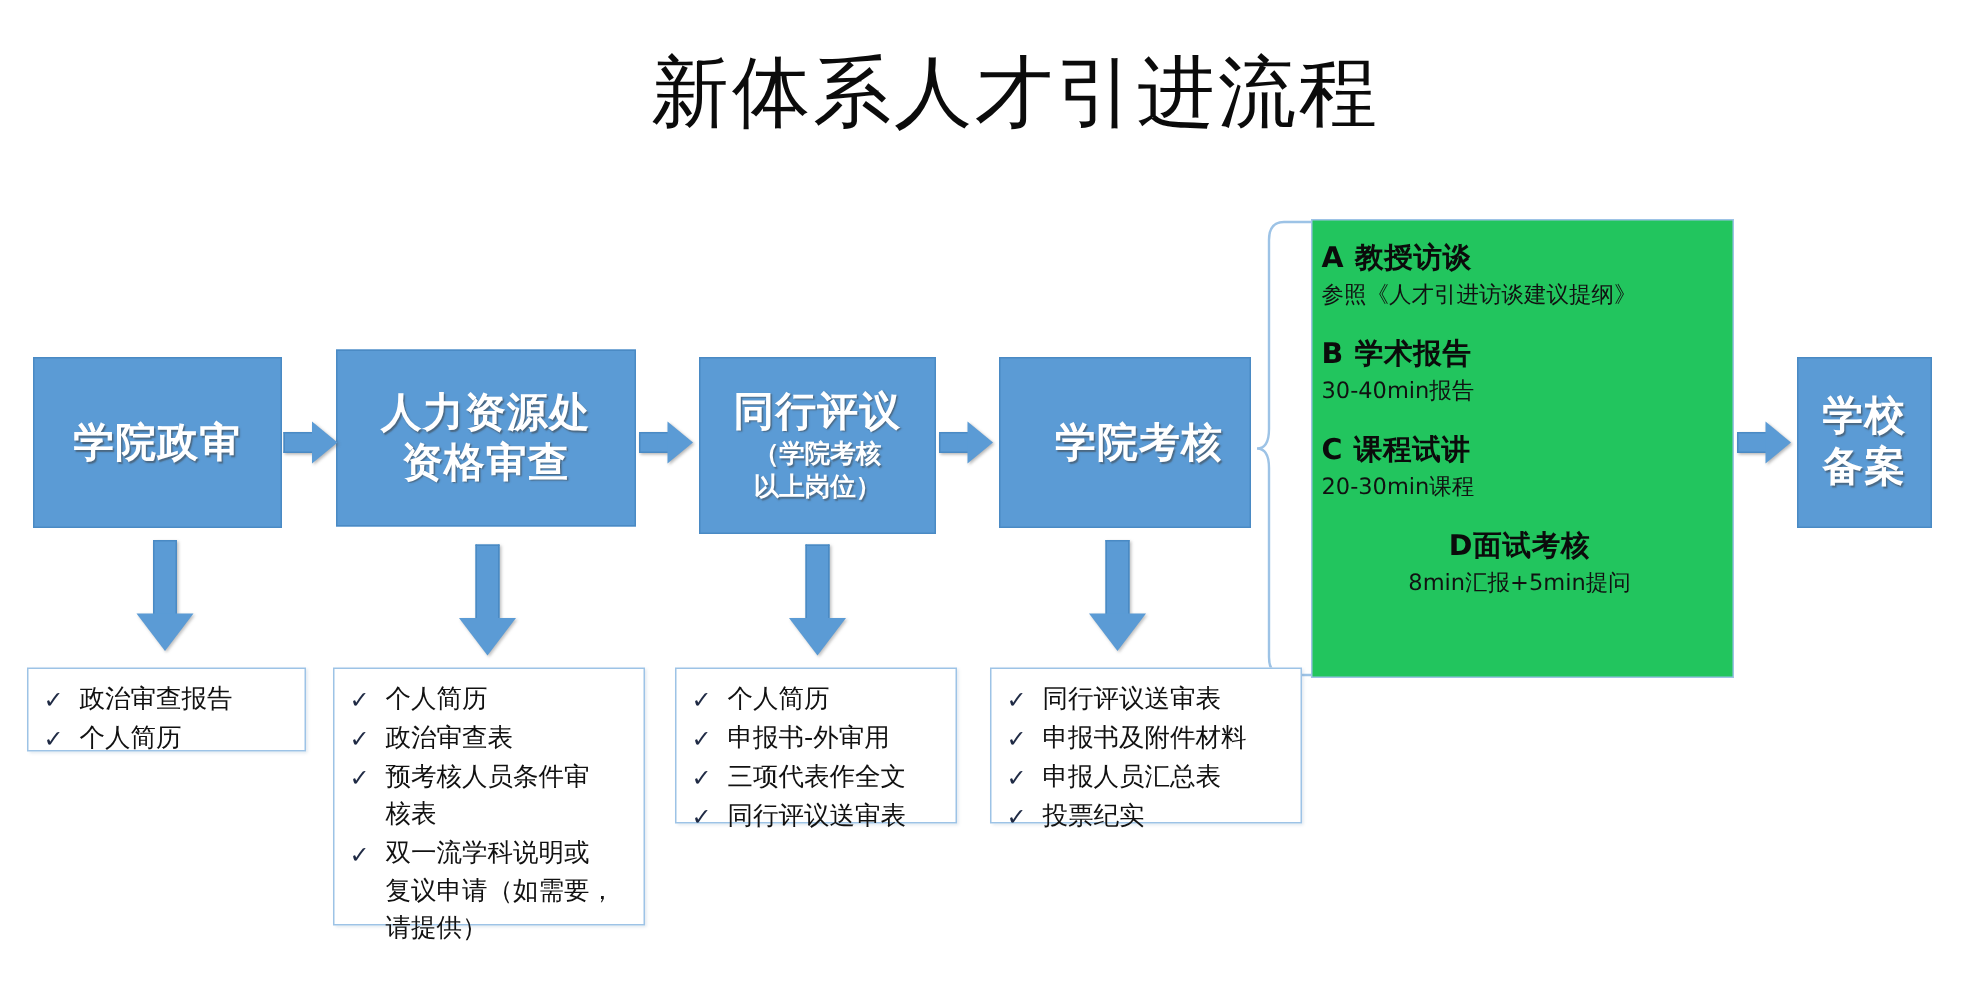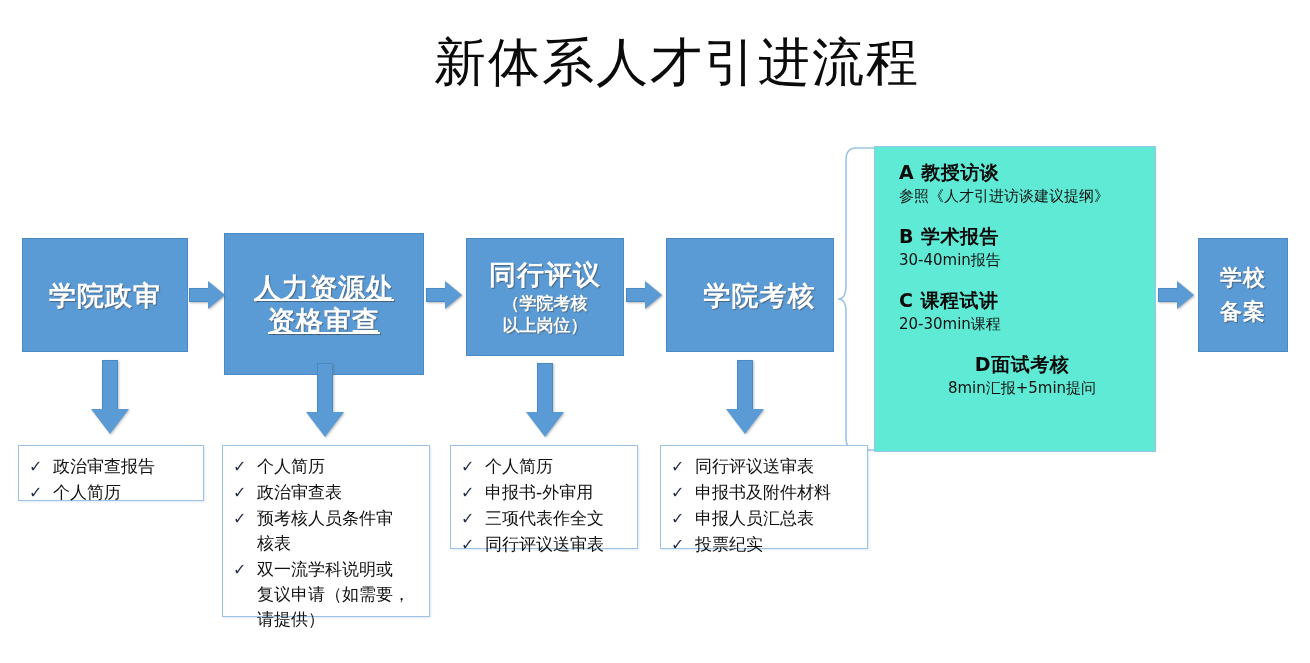--- a/index.html
+++ b/index.html
@@ -64,26 +64,26 @@
     font-size: 17px;
     line-height: 22px;
     font-weight: bold;
     letter-spacing: 0px;
     text-shadow: 1px 1px 1px rgba(60,60,60,0.5);
     white-space: pre-line;
     margin-top: 1px;
   }
 
   #box-zhengshen  { left: 22px;   top: 238px; width: 166px; height: 114px; }
-  #box-renli      { left: 224px;  top: 233px; width: 200px; height: 142px; text-decoration: underline; }
+  #box-renli      { left: 224px;  top: 233px; width: 200px; height: 118px; }
   #box-tongxing   { left: 466px;  top: 238px; width: 158px; height: 118px; }
   #box-kaohe      { left: 666px;  top: 238px; width: 168px; height: 114px; padding-left: 19px; }
   #box-beian      { left: 1198px; top: 238px; width: 90px;  height: 114px; }
 
-  #box-beian .proc-title { font-size: 22px; line-height: 34px; }
+  #box-beian .proc-title { font-size: 27px; line-height: 34px; }
 
   
   .arrow-right {
     position: absolute;
     background: #5B9BD5;
     filter: drop-shadow(1px 1px 1px rgba(90,90,90,0.45));
   }
   .arrow-right .shaft {
     position: absolute;
     left: 0; top: 7px;
@@ -178,24 +178,24 @@
   #chk3 { left: 450px; top: 445px; width: 188px; height: 104px; }
   #chk4 { left: 660px; top: 445px; width: 208px; height: 104px; }
 
   
   #detail-panel {
     position: absolute;
     left: 874px;
     top: 146px;
     width: 282px;
     height: 306px;
-    background: #5eead4;
+    background: #22c55e;
     border: 1px solid #9DC3E6;
     box-sizing: border-box;
-    padding: 12px 10px 10px 24px;
+    padding: 12px 10px 10px 6px;
   }
   .detail-item { margin-bottom: 16px; }
   .detail-item:last-child { margin-bottom: 0; text-align: center; }
   .detail-head {
     font-size: 19px;
     line-height: 26px;
     font-weight: bold;
     color: #0b0b0b;
     letter-spacing: 0.5px;
   }

